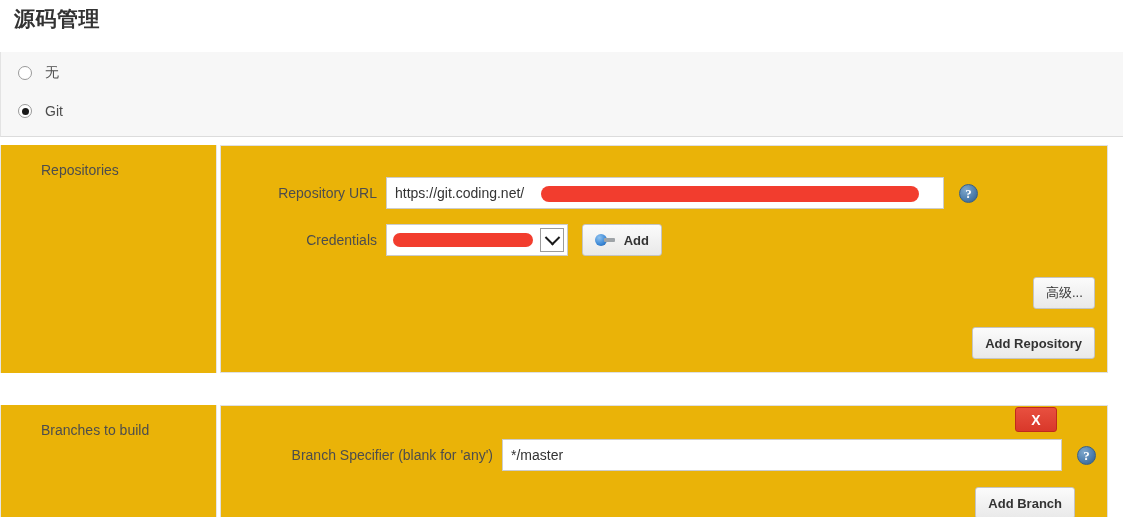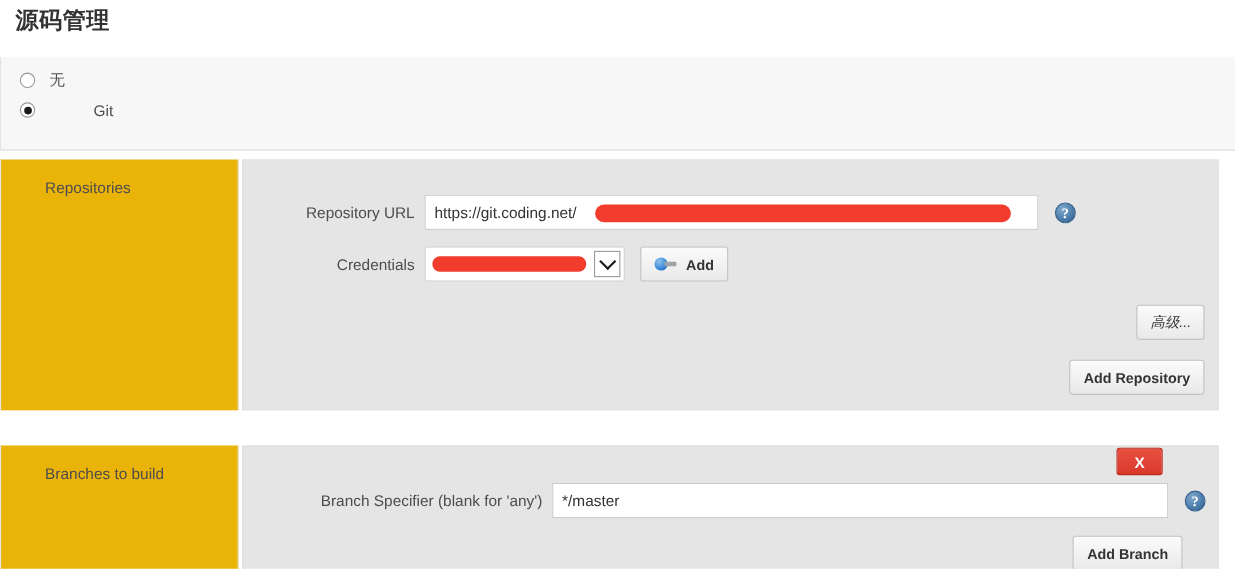--- a/index.html
+++ b/index.html
@@ -42,21 +42,21 @@
     box-sizing: border-box;
   }
   .radio-row {
     position: absolute;
     left: 17px;
     display: flex;
     align-items: center;
     height: 20px;
   }
   .radio-row.r0 { top: 11px; }
-  .radio-row.r1 { top: 38px; gap: 40px; }
+  .radio-row.r1 { top: 49px; }
 
   .radio-mark {
     width: 14px;
     height: 14px;
     border-radius: 50%;
     border: 1px solid #999999;
     background: #ffffff;
     box-sizing: border-box;
     position: relative;
     flex: none;
@@ -105,21 +105,21 @@
     font-size: 14px;
     color: #4d4d4d;
     white-space: nowrap;
   }
   .section-body {
     position: absolute;
     left: 220px;
     top: 0px;
     right: 15px;
     height: 100%;
-    background: #e5e5e5;
+    background: #eab308;
     border: 1px solid #e0e0e0;
     box-sizing: border-box;
     padding-left: 38px;
   }
 
   #sec-repos { top: 145px; height: 228px; }
   #sec-branches { top: 386px; height: 131px; margin-top: 19px; }
   #sec-branches .section-left { border-bottom: 1px solid #d9d9d9; }
 
   
@@ -218,21 +218,21 @@
     font-weight: bold;
     color: #333333;
     height: 32px;
     padding: 0 12px;
     display: inline-flex;
     align-items: center;
     justify-content: space-between;
     white-space: nowrap;
     box-sizing: border-box;
   }
-  .btn.plain { font-weight: normal; font-style: italic; }
+  .btn.plain { font-weight: normal; }
 
   .key-icon {
     width: 20px;
     height: 12px;
     position: relative;
     margin-right: 5px;
     flex: none;
   }
   .key-icon::before {
     content: "";

